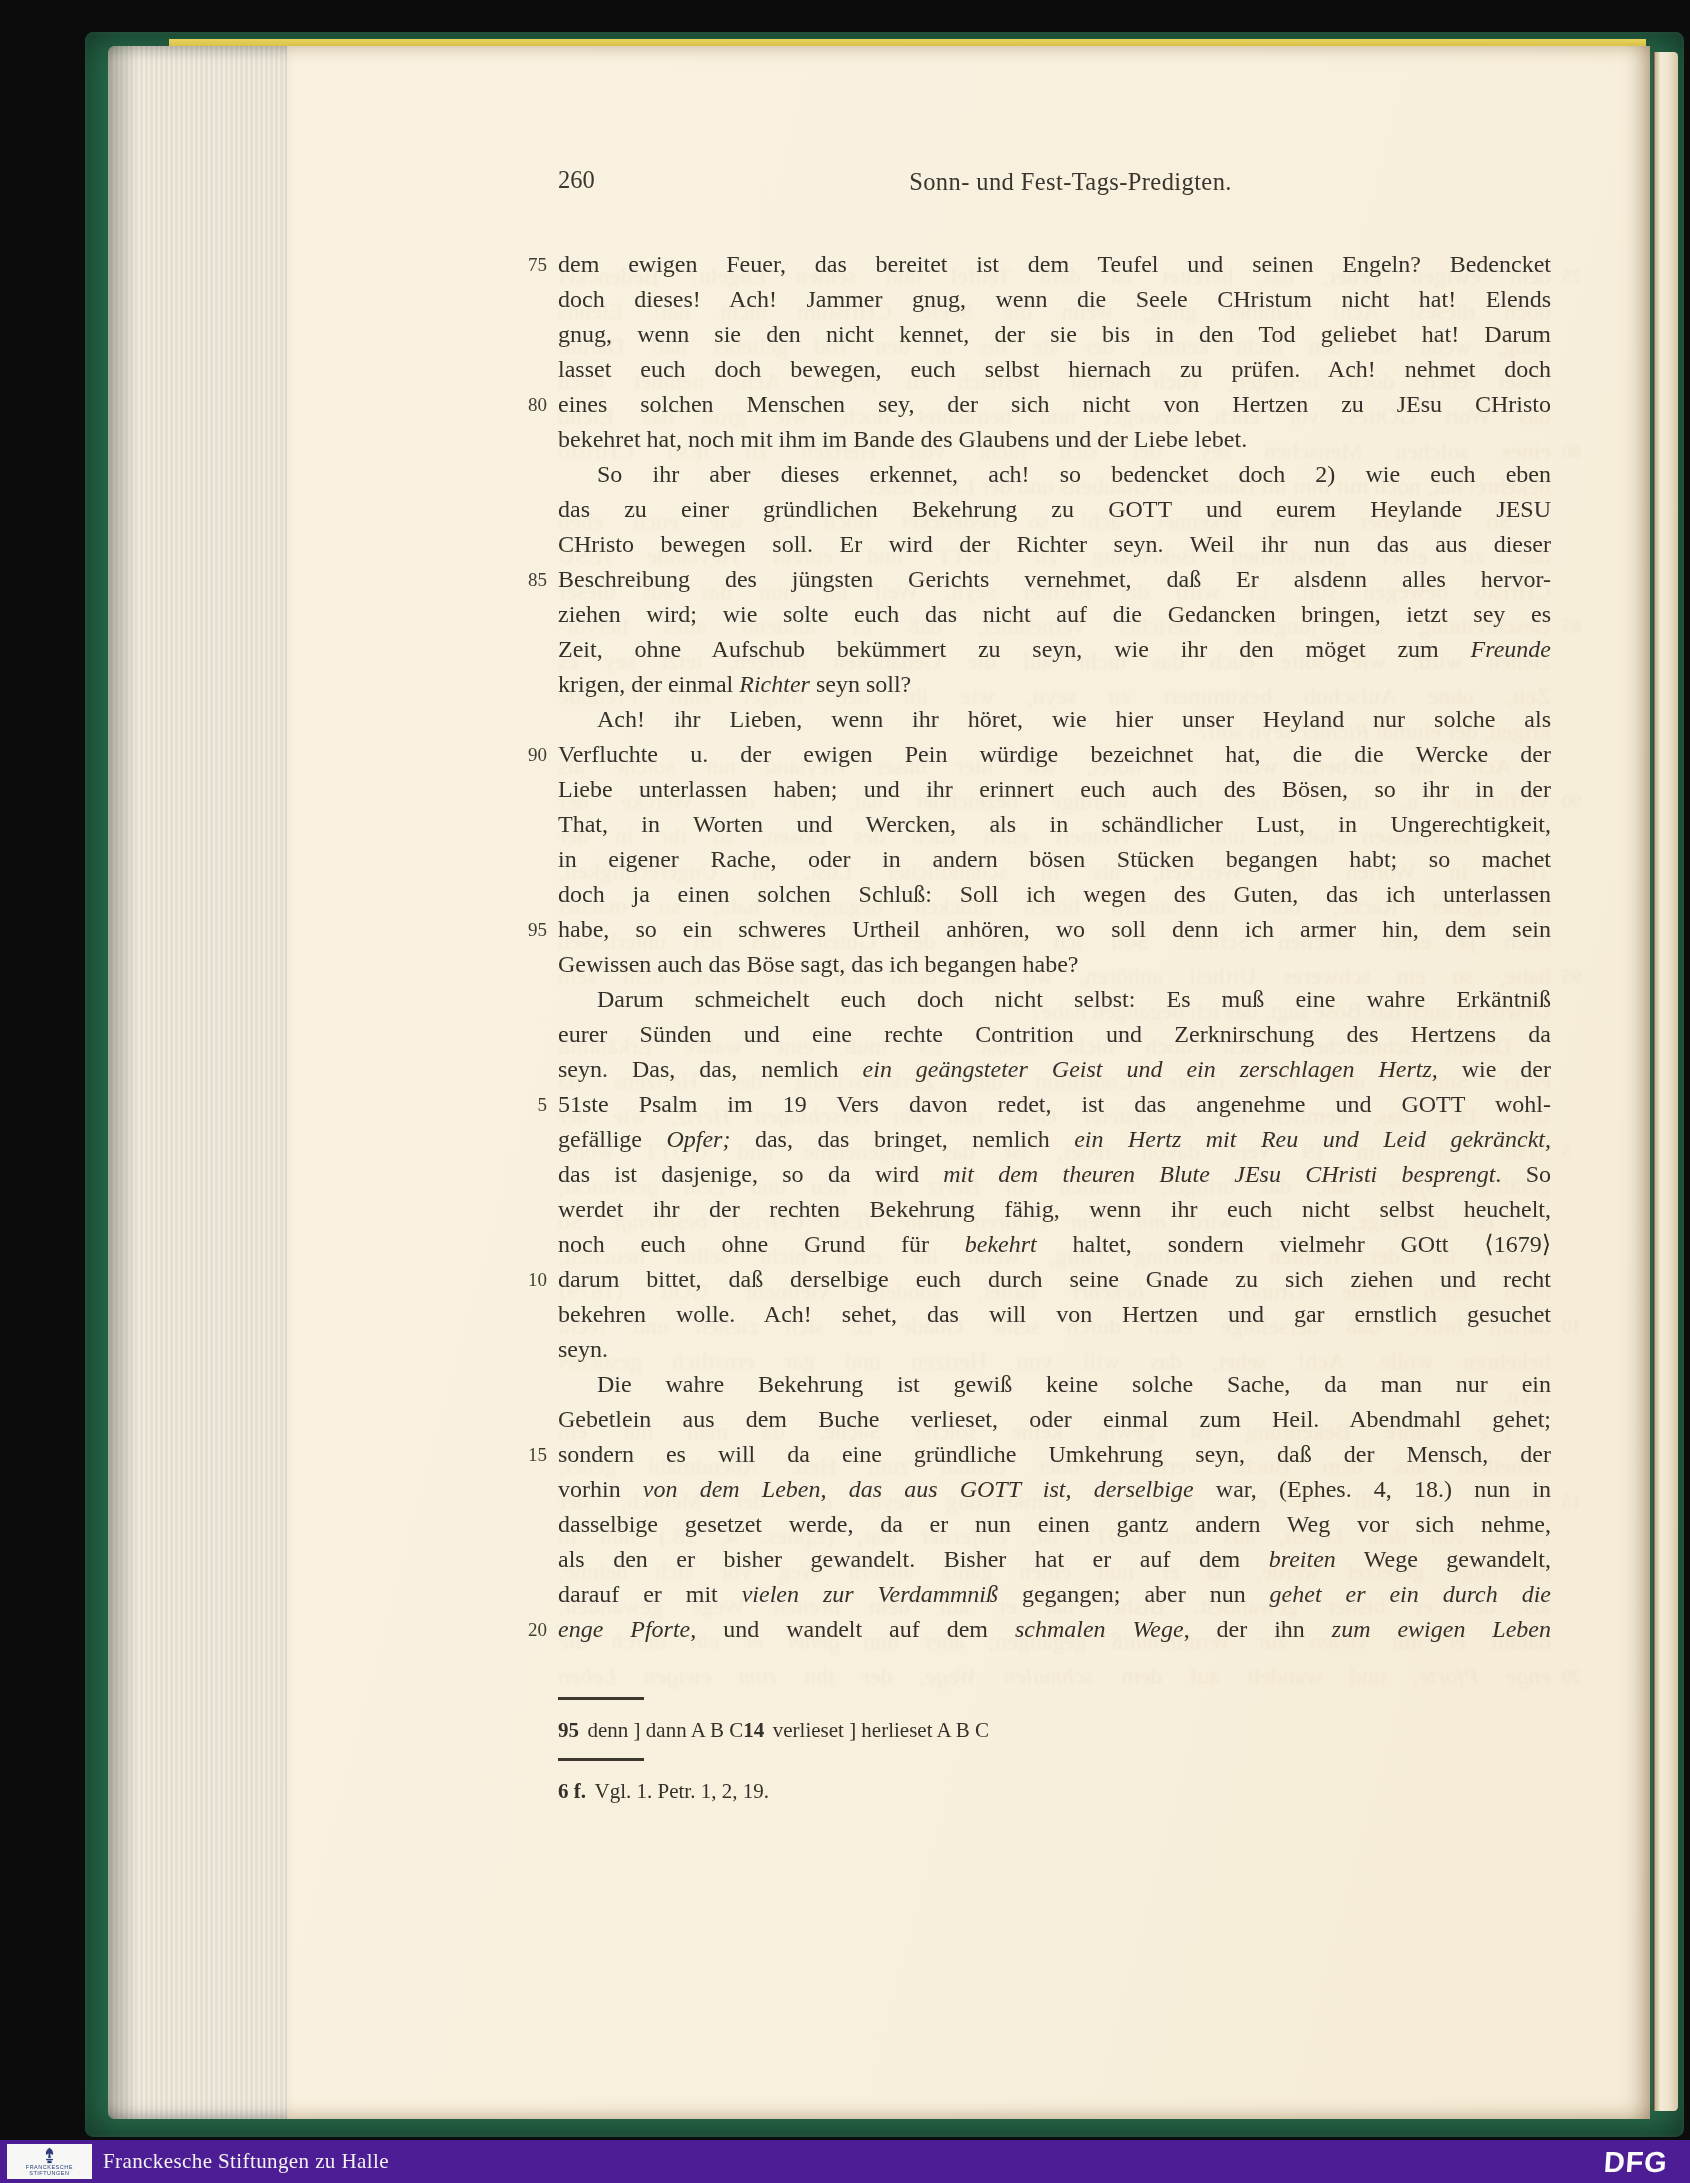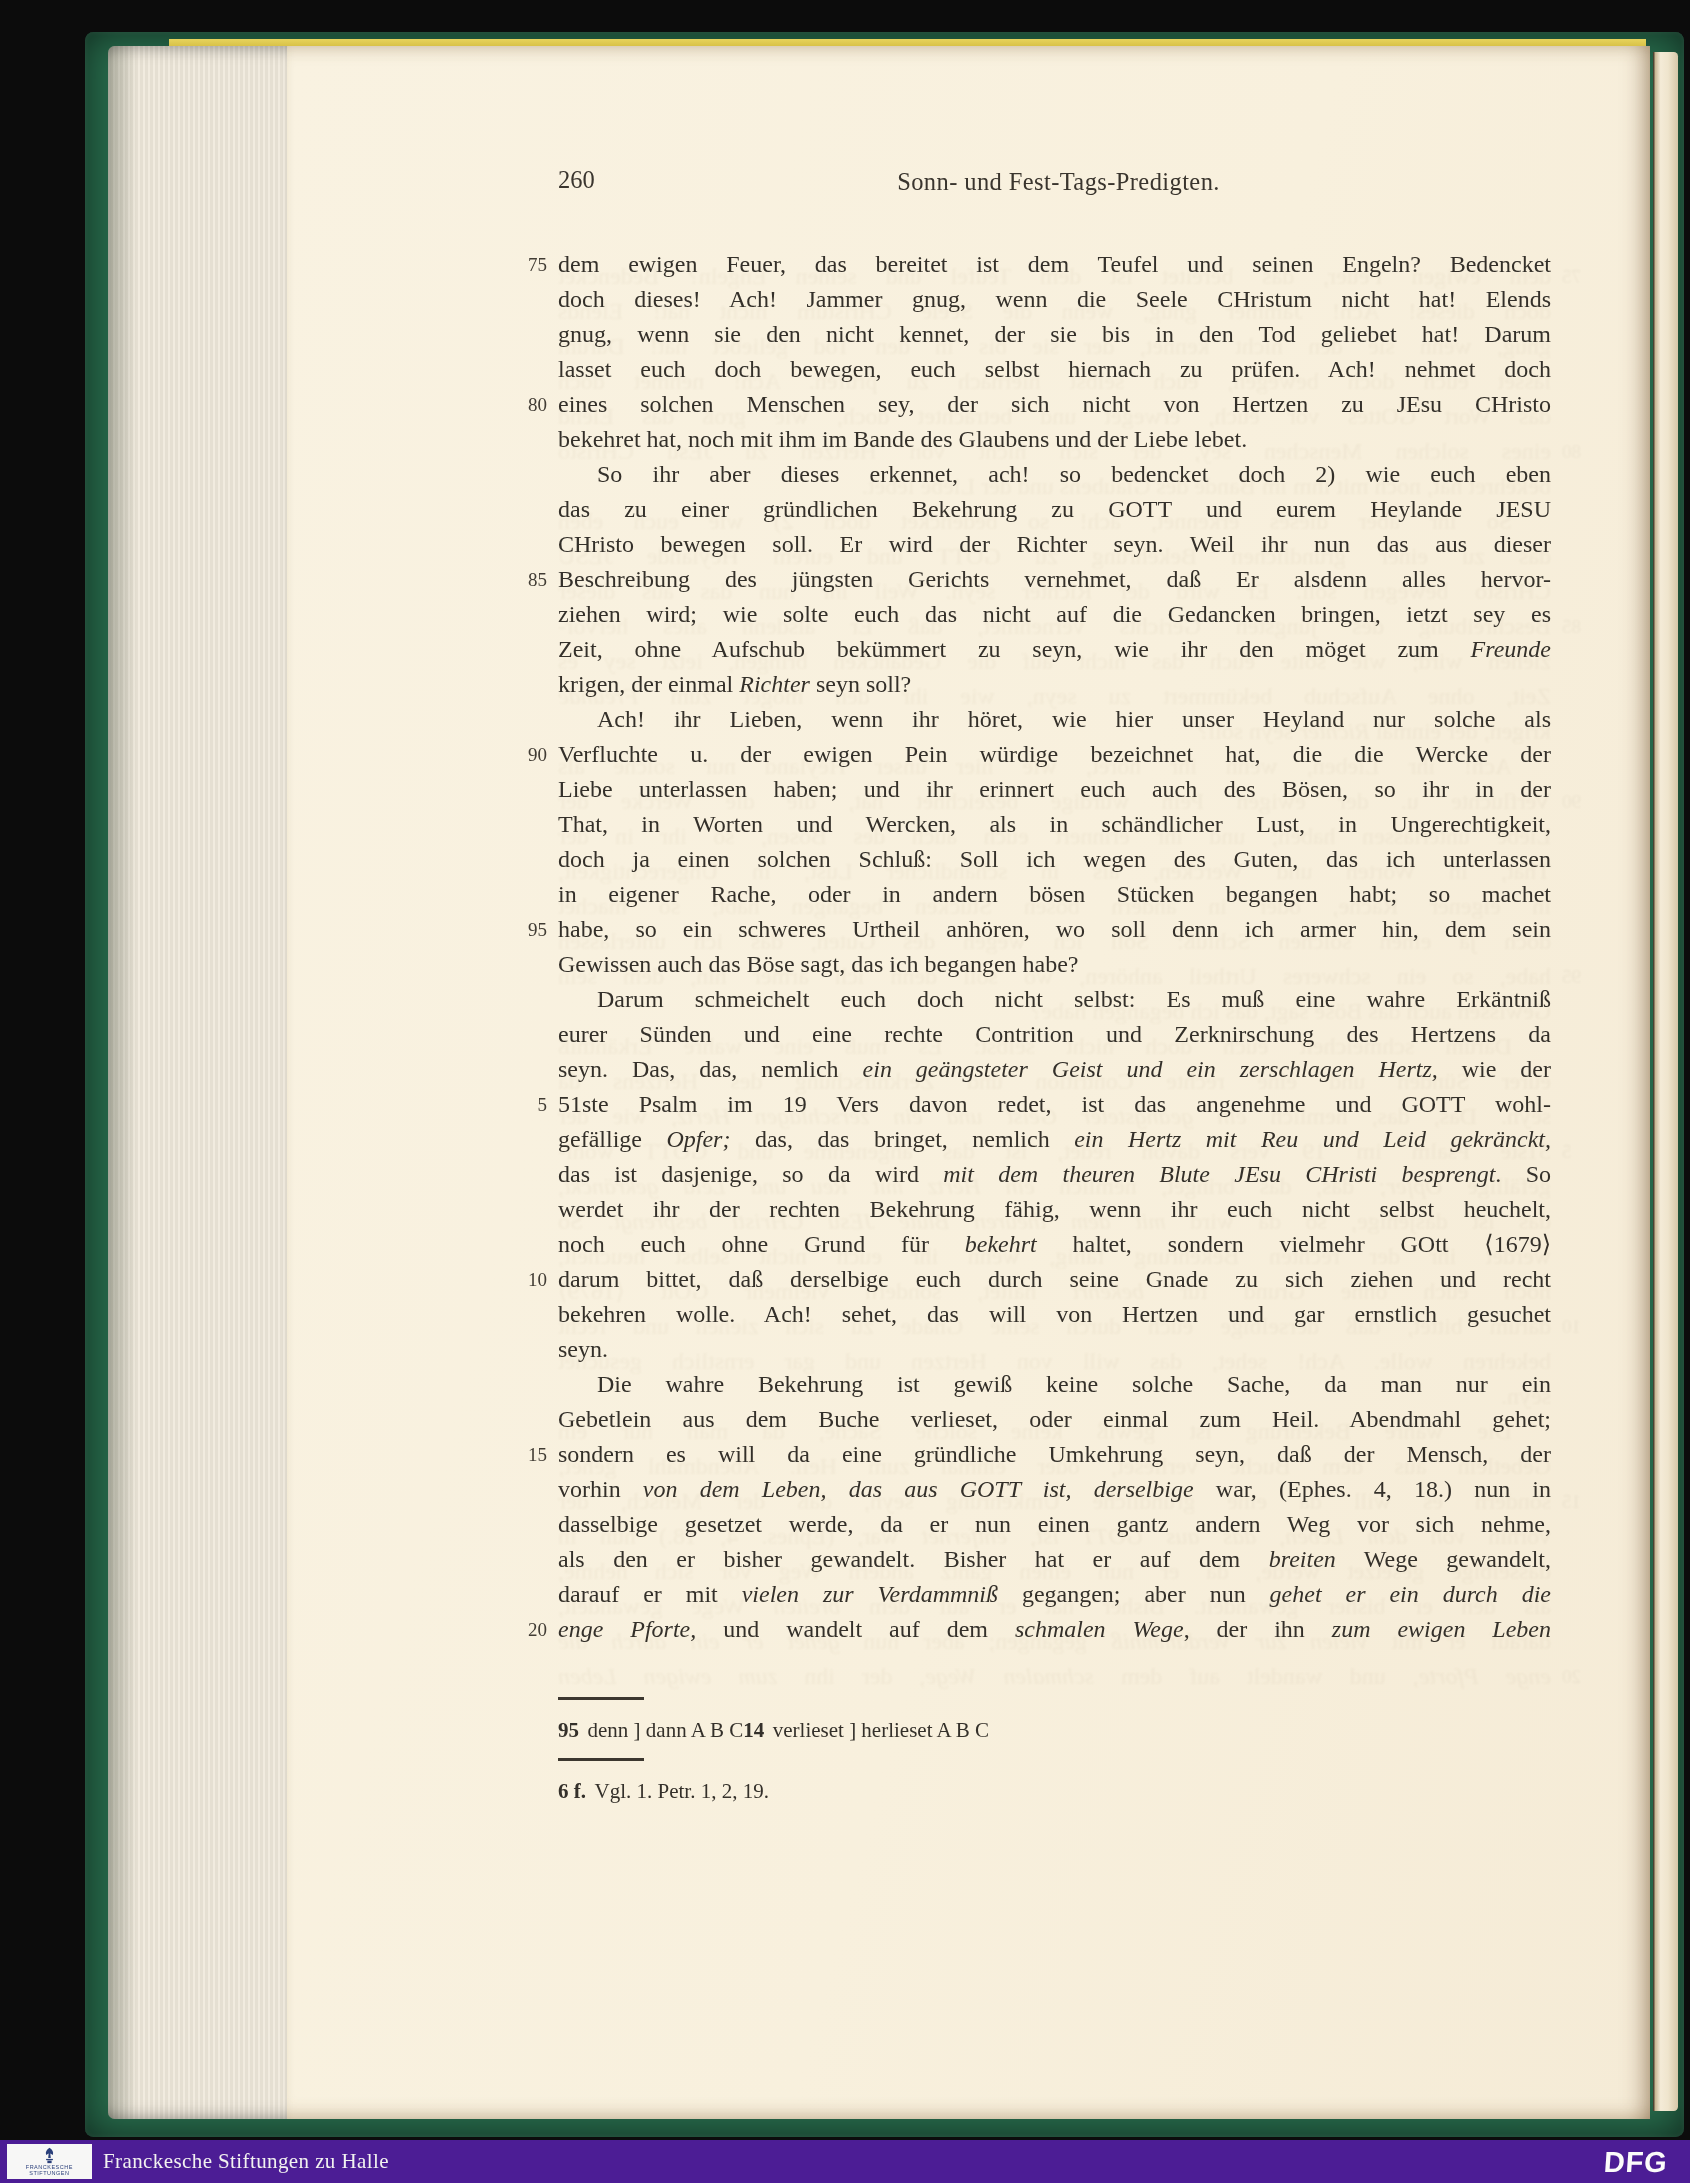--- a/index.html
+++ b/index.html
@@ -23,21 +23,21 @@
         background:linear-gradient(105deg,#f9f2e1 0%,#f8f0dd 55%,#f5ebd6 100%);
         box-shadow:inset -17px 0 22px -12px rgba(95,62,28,.5), inset 0 13.5px 17px -12px rgba(120,90,40,.25),
                    inset 0 -15px 18.6px -12px rgba(120,90,40,.3);}
   
   .sliver{position:absolute;left:1653px;top:52px;width:25px;height:2059px;border-radius:0 4.2px 4.2px 0;
           background:linear-gradient(90deg,#2f2416 0,#cab996 2.5px,#f4ebd7 7.6px,#efe5cd 60%,#d6c7a8 100%);}
   
   .col{position:absolute;left:558px;top:247px;width:993px;color:#34302a;}
   .header{position:absolute;left:558px;top:166px;width:993px;height:34px;font-size:24.5px;color:#3a352e;}
   .pagenum{position:absolute;left:0;top:0;}
-  .running-title{position:absolute;left:4px;top:1.7px;width:100%;text-align:center;letter-spacing:0.4px;}
+  .running-title{position:absolute;left:16px;top:1.7px;width:100%;text-align:center;letter-spacing:0.4px;}
   #text-block{position:relative;}
   .line{position:relative;font-size:24px;line-height:35px;height:35px;white-space:normal;
         text-align:justify;text-align-last:justify;}
   .line.end{text-align-last:left;}
   .line.indent{text-indent:39px;}
   .line i{font-style:italic;}
   .lineno{position:absolute;left:-52px;top:0;width:41px;text-align:right;font-size:19px;
           color:#413c34;text-align-last:right;}
   .ghost{position:absolute;inset:0;transform:scaleX(-1) translateY(12px);opacity:.05;
          filter:blur(1px);pointer-events:none;color:#6b5a36;}
@@ -131,22 +131,22 @@
         <div class="line"><span>das zu einer gründlichen Bekehrung zu GOTT und eurem Heylande JESU</span></div>
         <div class="line"><span>CHristo bewegen soll. Er wird der Richter seyn. Weil ihr nun das aus dieser</span></div>
         <div class="line"><span class="lineno">85</span><span>Beschreibung des jüngsten Gerichts vernehmet, daß Er alsdenn alles hervor-</span></div>
         <div class="line"><span>ziehen wird; wie solte euch das nicht auf die Gedancken bringen, ietzt sey es</span></div>
         <div class="line"><span>Zeit, ohne Aufschub bekümmert zu seyn, wie ihr den möget zum </span><i>Freunde</i></div>
         <div class="line end"><span>krigen, der einmal </span><i>Richter</i><span> seyn soll?</span></div>
         <div class="line indent"><span>Ach! ihr Lieben, wenn ihr höret, wie hier unser Heyland nur solche als</span></div>
         <div class="line"><span class="lineno">90</span><span>Verfluchte u. der ewigen Pein würdige bezeichnet hat, die die Wercke der</span></div>
         <div class="line"><span>Liebe unterlassen haben; und ihr erinnert euch auch des Bösen, so ihr in der</span></div>
         <div class="line"><span>That, in Worten und Wercken, als in schändlicher Lust, in Ungerechtigkeit,</span></div>
+        <div class="line"><span>in eigener Rache, oder in andern bösen Stücken begangen habt; so machet</span></div>
         <div class="line"><span>doch ja einen solchen Schluß: Soll ich wegen des Guten, das ich unterlassen</span></div>
-        <div class="line"><span>in eigener Rache, oder in andern bösen Stücken begangen habt; so machet</span></div>
         <div class="line"><span class="lineno">95</span><span>habe, so ein schweres Urtheil anhören, wo soll denn ich armer hin, dem sein</span></div>
         <div class="line end"><span>Gewissen auch das Böse sagt, das ich begangen habe?</span></div>
         <div class="line indent"><span>Darum schmeichelt euch doch nicht selbst: Es muß eine wahre Erkäntniß</span></div>
         <div class="line"><span>eurer Sünden und eine rechte Contrition und Zerknirschung des Hertzens da</span></div>
         <div class="line"><span>seyn. Das, das, nemlich </span><i>ein geängsteter Geist und ein zerschlagen Hertz,</i><span> wie der</span></div>
         <div class="line"><span class="lineno">5</span><span>51ste Psalm im 19 Vers davon redet, ist das angenehme und GOTT wohl-</span></div>
         <div class="line"><span>gefällige </span><i>Opfer;</i><span> das, das bringet, nemlich </span><i>ein Hertz mit Reu und Leid gekränckt,</i></div>
         <div class="line"><span>das ist dasjenige, so da wird </span><i>mit dem theuren Blute JEsu CHristi besprengt</i><span>. So</span></div>
         <div class="line"><span>werdet ihr der rechten Bekehrung fähig, wenn ihr euch nicht selbst heuchelt,</span></div>
         <div class="line"><span>noch euch ohne Grund für </span><i>bekehrt</i><span> haltet, sondern vielmehr GOtt ⟨1679⟩</span></div>

